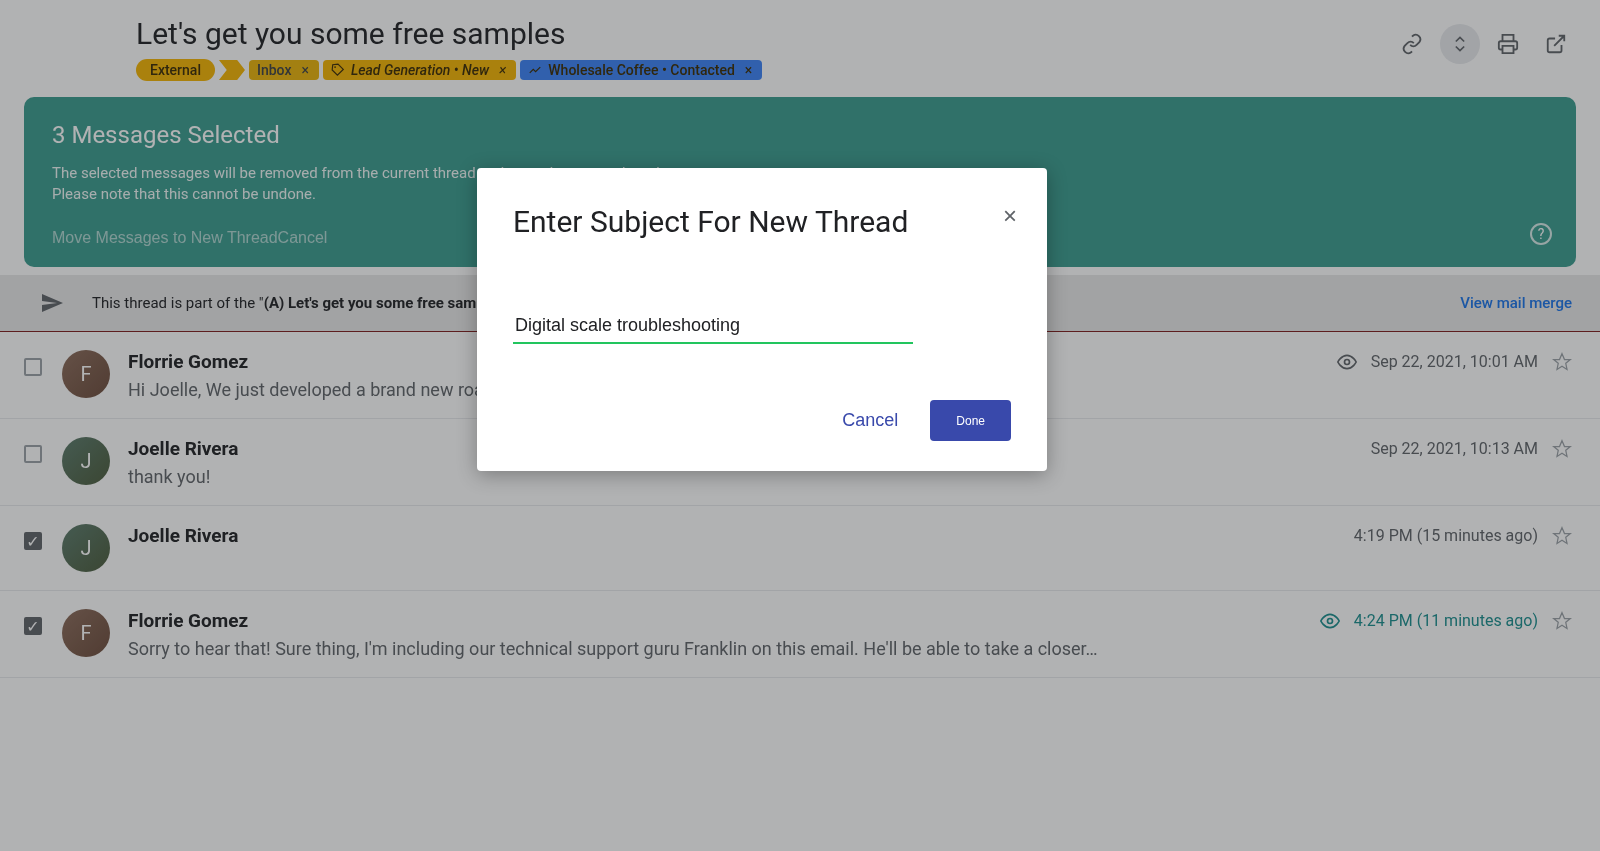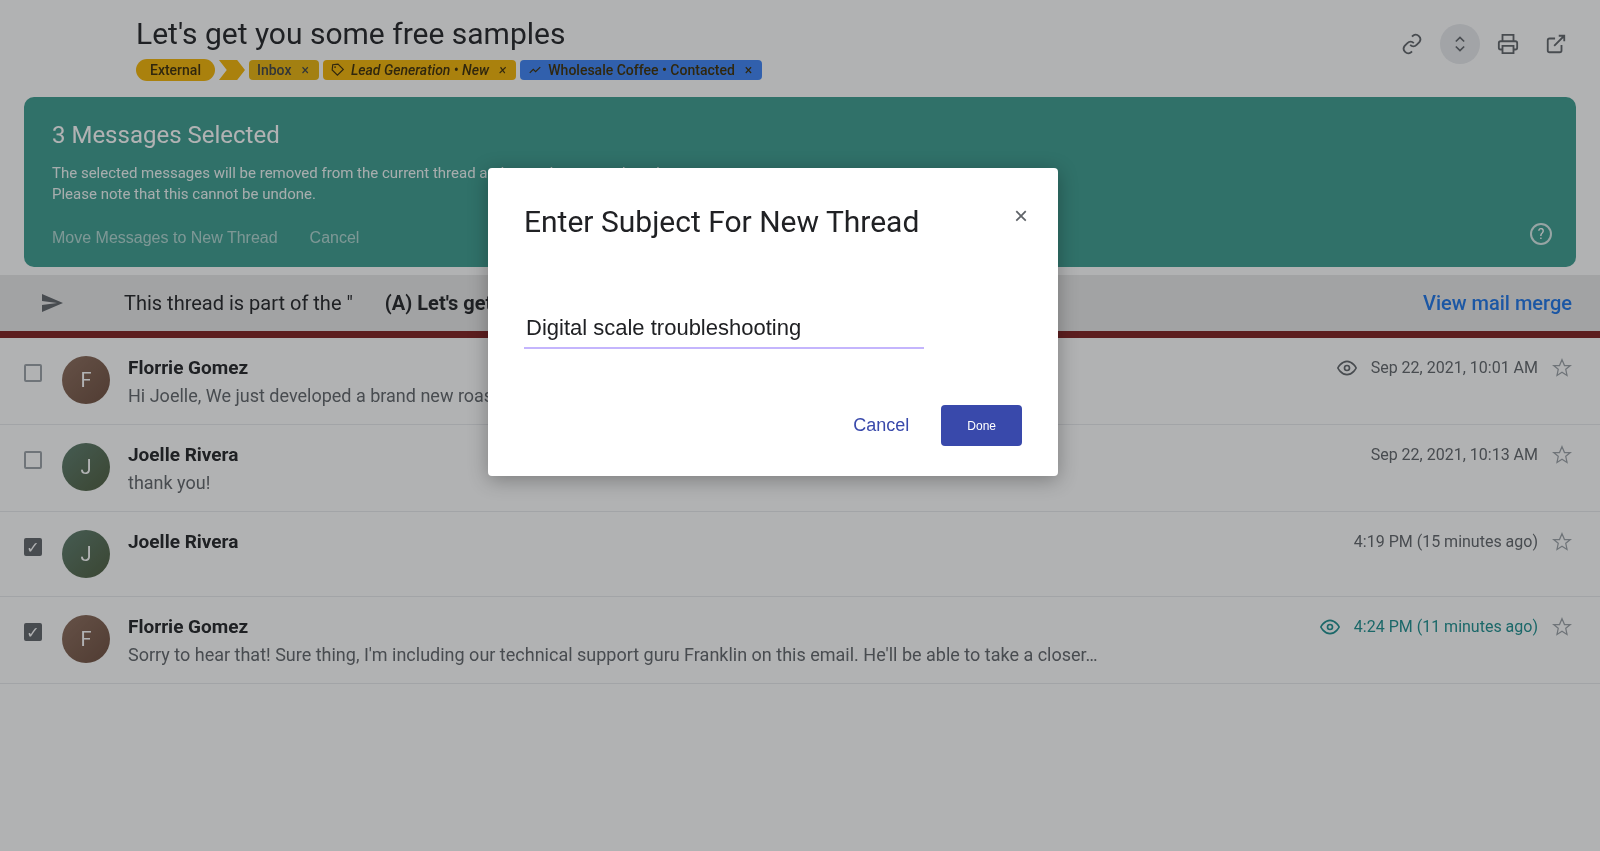--- a/index.html
+++ b/index.html
@@ -52,35 +52,34 @@
 .selection-banner {
   margin: 8px 24px;
   background: #3a9b8e;
   border-radius: 10px;
   padding: 24px 28px 20px;
   color: #ffffff;
   position: relative;
 }
 .selection-banner h2 { font-size: 24px; font-weight: 400; margin-bottom: 14px; }
 .selection-banner p { font-size: 15px; opacity: 0.92; line-height: 1.4; }
-.banner-actions { margin-top: 24px; display: flex; gap: 32px; align-items: center; }
+.banner-actions { margin-top: 24px; display: flex; align-items: center; }
 .banner-btn { color: rgba(255,255,255,0.6); font-size: 16px; cursor: pointer; background: none; border: none; }
 .banner-help {
   position: absolute; right: 24px; bottom: 22px;
   width: 22px; height: 22px; border: 2px solid rgba(255,255,255,0.8);
   border-radius: 50%; display:flex; align-items:center; justify-content:center;
   color: #fff; font-size: 14px;
 }
 .merge-notice {
   display: flex; align-items: center;
   padding: 16px 28px 16px 40px;
   background: #e8e8e8;
-  border-bottom: 7px solid #7f1d1d;
-  font-size: 20px;
-  gap: 32px;
+  border-bottom: 1px solid #7f1d1d;
+  font-size: 15px;
 }
 .merge-notice .send-icon { margin-right: 28px; color: #5f6368; }
 .merge-link { margin-left: auto; color: #1a73e8; font-weight: 500; cursor: pointer; }
 .message-list { }
 .message-row {
   display: flex;
   align-items: flex-start;
   padding: 18px 28px 18px 24px;
   border-bottom: 1px solid #e8eaed;
   gap: 18px;
@@ -119,21 +118,21 @@
 .eye-icon.teal { color: #1a8e8e; }
 
 
 .scrim {
   position: absolute; inset: 0;
   background: rgba(32,33,36,0.35);
   z-index: 10;
 }
 .dialog {
   position: absolute;
-  left: 488px; top: 168px;
+  left: 477px; top: 168px;
   width: 570px;
   background: #fff;
   border-radius: 4px;
   box-shadow: 0 4px 20px rgba(0,0,0,0.3);
   z-index: 20;
   padding: 36px 36px 30px;
 }
 .dialog-title {
   font-size: 30px;
   font-weight: 400;
@@ -141,22 +140,22 @@
 }
 .dialog-close {
   position: absolute; top: 36px; right: 30px;
   font-size: 24px; color: #5f6368; cursor: pointer;
   background: none; border: none; line-height: 1;
 }
 .dialog-input {
   width: 400px;
   margin-top: 70px;
   border: none;
-  border-bottom: 2px solid #c4b5fd;
-  font-size: 22px;
+  border-bottom: 2px solid #22c55e;
+  font-size: 18px;
   padding: 6px 2px;
   outline: none;
   color: #202124;
 }
 .dialog-actions {
   display: flex; justify-content: flex-end; gap: 12px;
   margin-top: 56px;
 }
 .btn-text {
   background: none; border: none;

